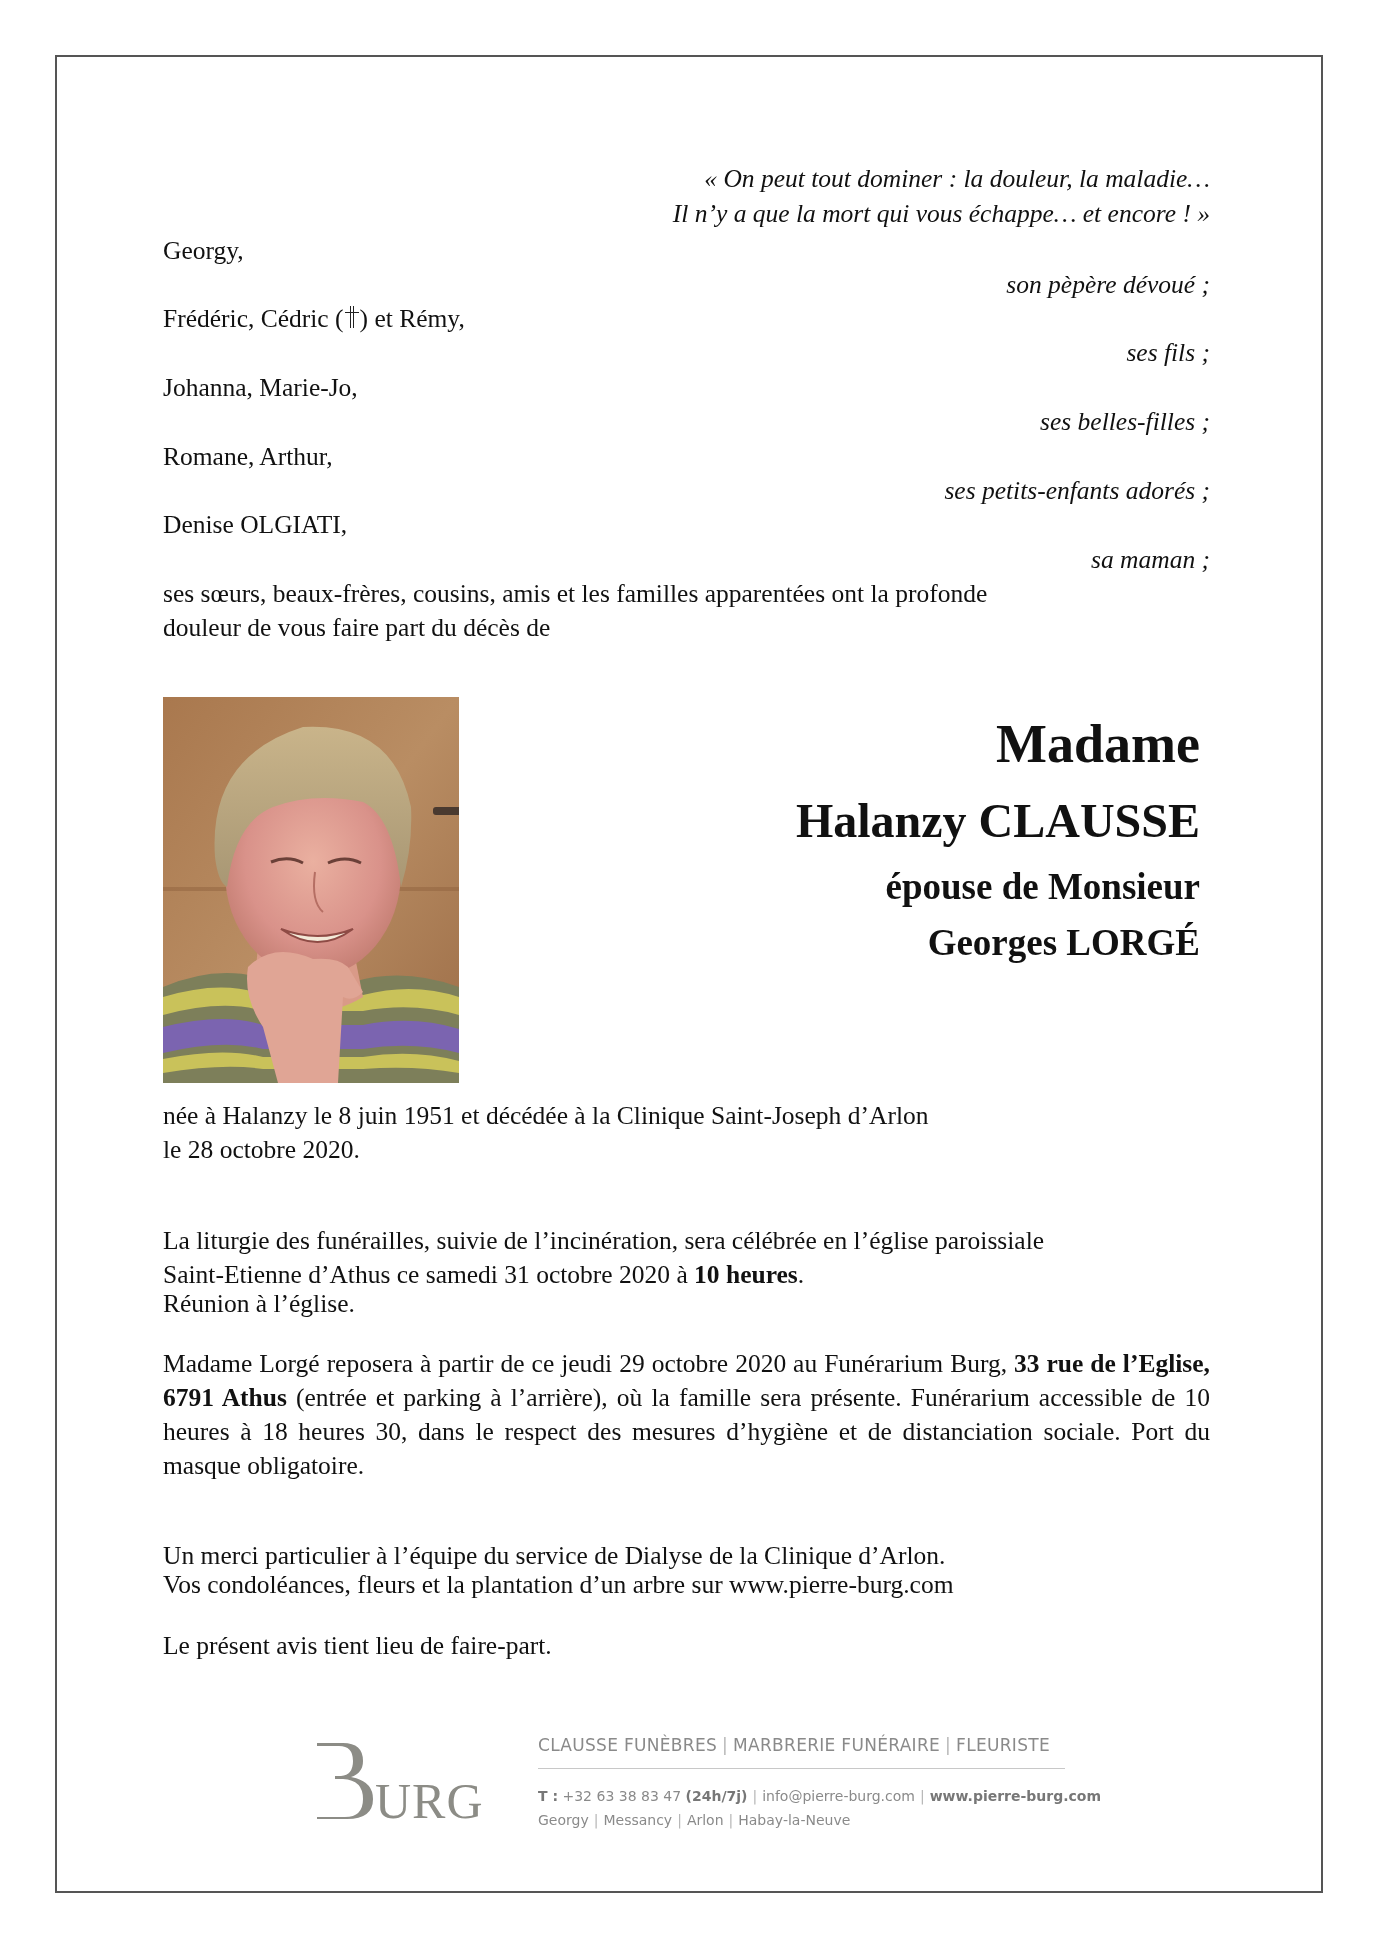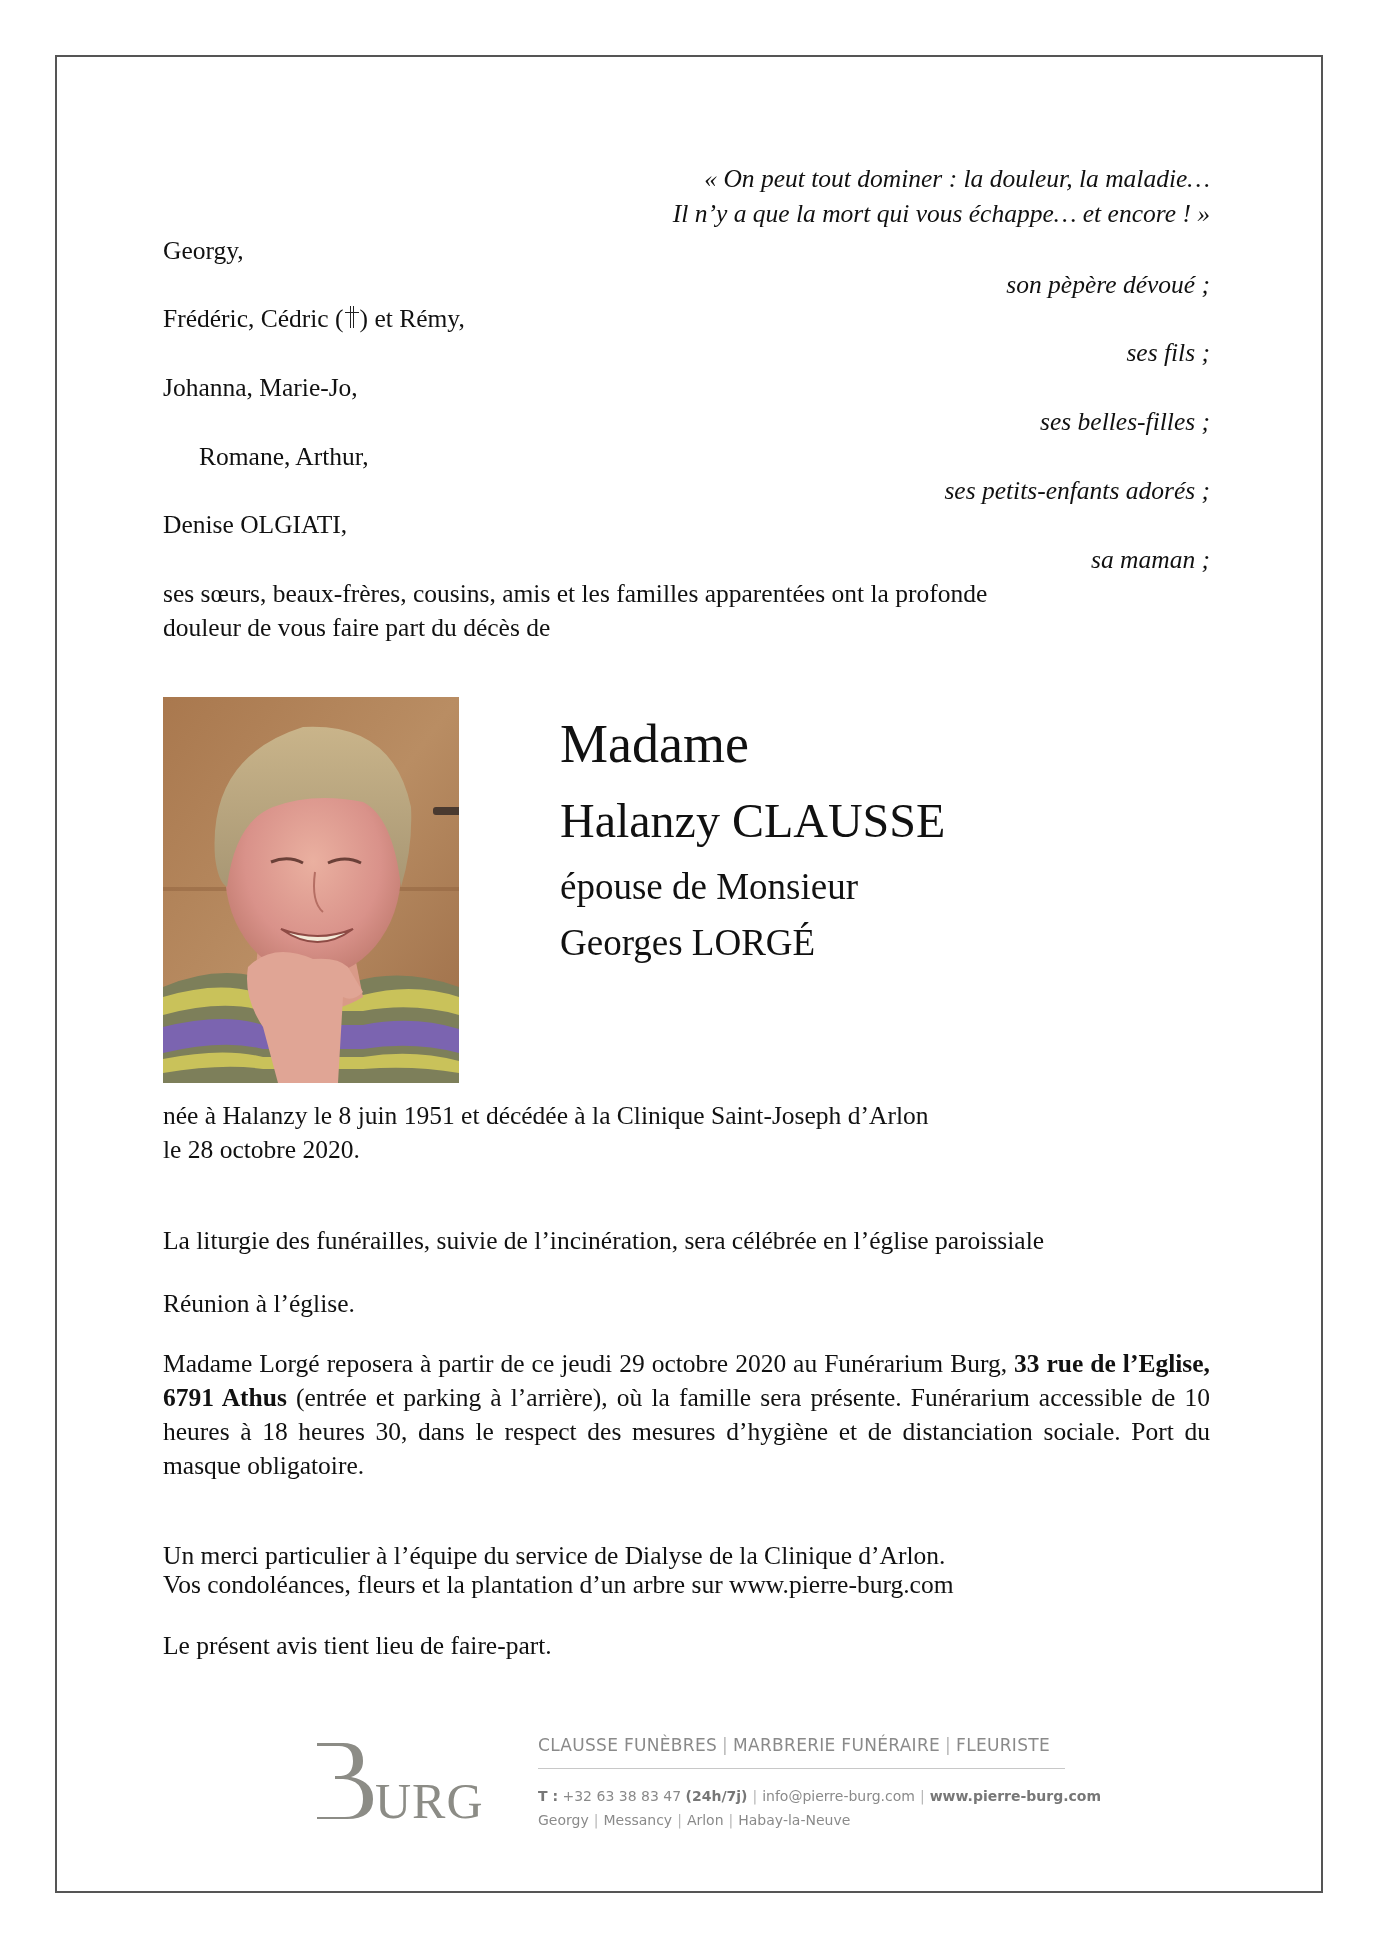--- a/index.html
+++ b/index.html
@@ -56,22 +56,22 @@
     width: 296px;
     height: 386px;
     overflow: hidden;
     background: #b88a5c;
   }
 
   .name-block {
     position: absolute;
     left: 560px;
     width: 640px;
-    text-align: left;
-    font-weight: normal;
+    text-align: right;
+    font-weight: bold;
     white-space: nowrap;
   }
 
   .para {
     position: absolute;
     left: 163px;
     width: 1047px;
     font-size: 25.5px;
     line-height: 34px;
   }
@@ -126,21 +126,21 @@
 <div class="abs body-text right ital" style="top:268px;">son pèpère dévoué ;</div>
 
 <div class="abs body-text left" style="top:302px;">
   <span>Frédéric, Cédric (</span><span class="cross"><span class="v1"></span><span class="v2"></span><span class="h"></span></span><span>) et Rémy,</span>
 </div>
 <div class="abs body-text right ital" style="top:336px;">ses fils ;</div>
 
 <div class="abs body-text left" style="top:371px;">Johanna, Marie-Jo,</div>
 <div class="abs body-text right ital" style="top:405px;">ses belles-filles ;</div>
 
-<div class="abs body-text left" style="top:440px;margin-left:36px;">Romane, Arthur,</div>
+<div class="abs body-text left" style="top:440px;">Romane, Arthur,</div>
 <div class="abs body-text right ital" style="top:474px;">ses petits-enfants adorés ;</div>
 
 <div class="abs body-text left" style="top:508px;">Denise OLGIATI,</div>
 <div class="abs body-text right ital" style="top:543px;">sa maman ;</div>
 
 <div class="abs body-text left" style="top:577px;">ses sœurs, beaux-frères, cousins, amis et les familles apparentées ont la profonde</div>
 <div class="abs body-text left" style="top:611px;">douleur de vous faire part du décès de</div>
 
 <div class="photo" title="Portrait photo of Yvonne Clausse">
   <svg width="296" height="386" viewBox="0 0 296 386" xmlns="http://www.w3.org/2000/svg">
@@ -191,20 +191,21 @@
 <div class="name-block" style="top:865px; font-size:37px;">épouse de Monsieur</div>
 <div class="name-block" style="top:921px; font-size:37px;">Georges LORGÉ</div>
 
 <div class="para" style="top:1099px;">
   <div>née à Halanzy le 8 juin 1951 et décédée à la Clinique Saint-Joseph d’Arlon</div>
   <div>le 28 octobre 2020.</div>
 </div>
 
 <div class="para" style="top:1193px;margin-top:31px;">
   <div>La liturgie des funérailles, suivie de l’incinération, sera célébrée en l’église paroissiale</div>
+  <div><span>Saint-Etienne d’Athus ce samedi 31 octobre 2020 à </span><b>10 heures</b><span>.</span></div>
 </div>
 
 <div class="para" style="top:1287px;">Réunion à l’église.</div>
 
 <div class="para justify" style="top:1347px;"><span>Madame Lorgé reposera à partir de ce jeudi 29 octobre 2020 au Funérarium Burg, </span><b>33 rue de l’Eglise, 6791 Athus</b><span> (entrée et parking à l’arrière), où la famille sera présente. Funérarium accessible de 10 heures à 18 heures 30, dans le respect des mesures d’hygiène et de distanciation sociale. Port du masque obligatoire.</span></div>
 
 <div class="para" style="top:1508px;margin-top:31px;">Un merci particulier à l’équipe du service de Dialyse de la Clinique d’Arlon.</div>
 <div class="para" style="top:1568px;">Vos condoléances, fleurs et la plantation d’un arbre sur www.pierre-burg.com</div>
 <div class="para" style="top:1629px;">Le présent avis tient lieu de faire-part.</div>
 

